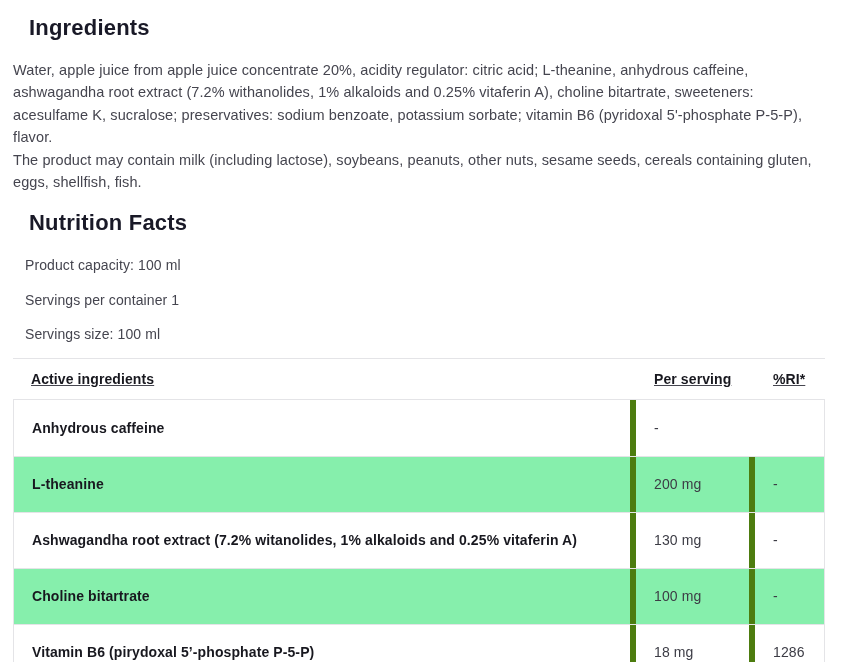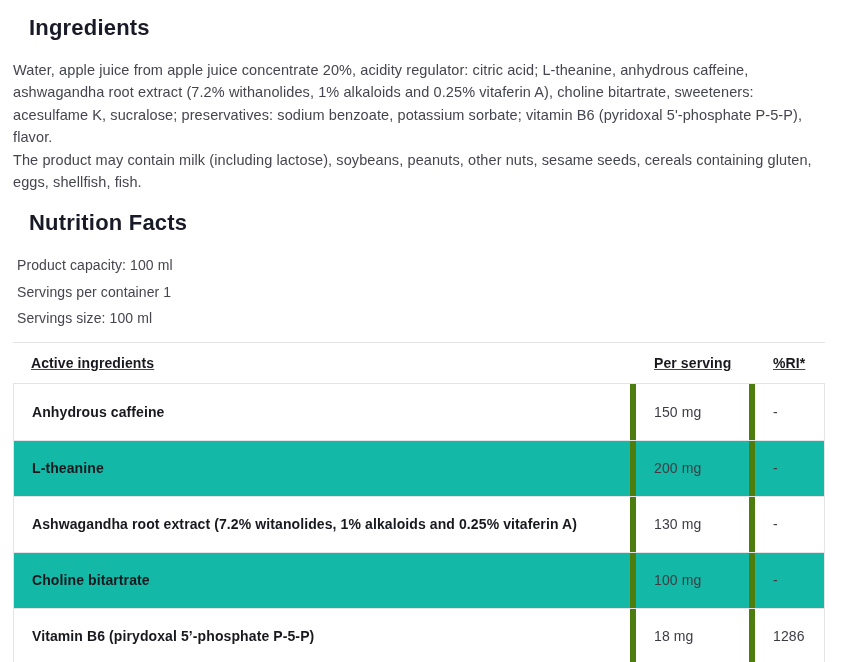--- a/index.html
+++ b/index.html
@@ -32,21 +32,21 @@
     color: #45454f;
     letter-spacing: 0.1px;
   }
   .p-composition { margin-top: 2px; }
   .p-allergens   { }
 
   .meta-block { margin-top: 14px; }
   .meta-line {
     font-size: 14px;
     line-height: 22.5px;
-    margin: 4px;
+    margin: 12px;
     color: #45454f;
     letter-spacing: 0.1px;
   }
 
   .nutrition-table {
     margin-top: 12px;
     width: 812px;
     border-top: 1px solid #e4e4e7;
   }
   .thead {
@@ -65,21 +65,21 @@
   }
   .tbody {
     border: 1px solid #e4e4e7;
   }
   .t-row {
     display: grid;
     grid-template-columns: 622px 119px 69px;
     height: 56px;
   }
   .t-row + .t-row { border-top: 1px solid #e4e4e7; }
-  .t-row.alt { background: #14b8a6; }
+  .t-row.alt { background: #86efac; }
   .cell {
     display: flex;
     align-items: center;
     height: 100%;
     padding-left: 18px;
     font-size: 14px;
     border-right: 6px solid #4d7c0f;
     letter-spacing: 0.1px;
   }
   .cell:last-child { border-right: none; }
@@ -112,21 +112,20 @@
     <div class="thead">
       <div class="th">Active ingredients</div>
       <div class="th">Per serving</div>
       <div class="th">%RI*</div>
     </div>
 
     <div class="tbody">
 
       <div class="t-row">
         <div class="cell c-name">Anhydrous caffeine</div>
-        <div class="cell c-value">150 mg</div>
         <div class="cell c-value">-</div>
       </div>
 
       <div class="t-row alt">
         <div class="cell c-name">L-theanine</div>
         <div class="cell c-value">200 mg</div>
         <div class="cell c-value">-</div>
       </div>
 
       <div class="t-row">

